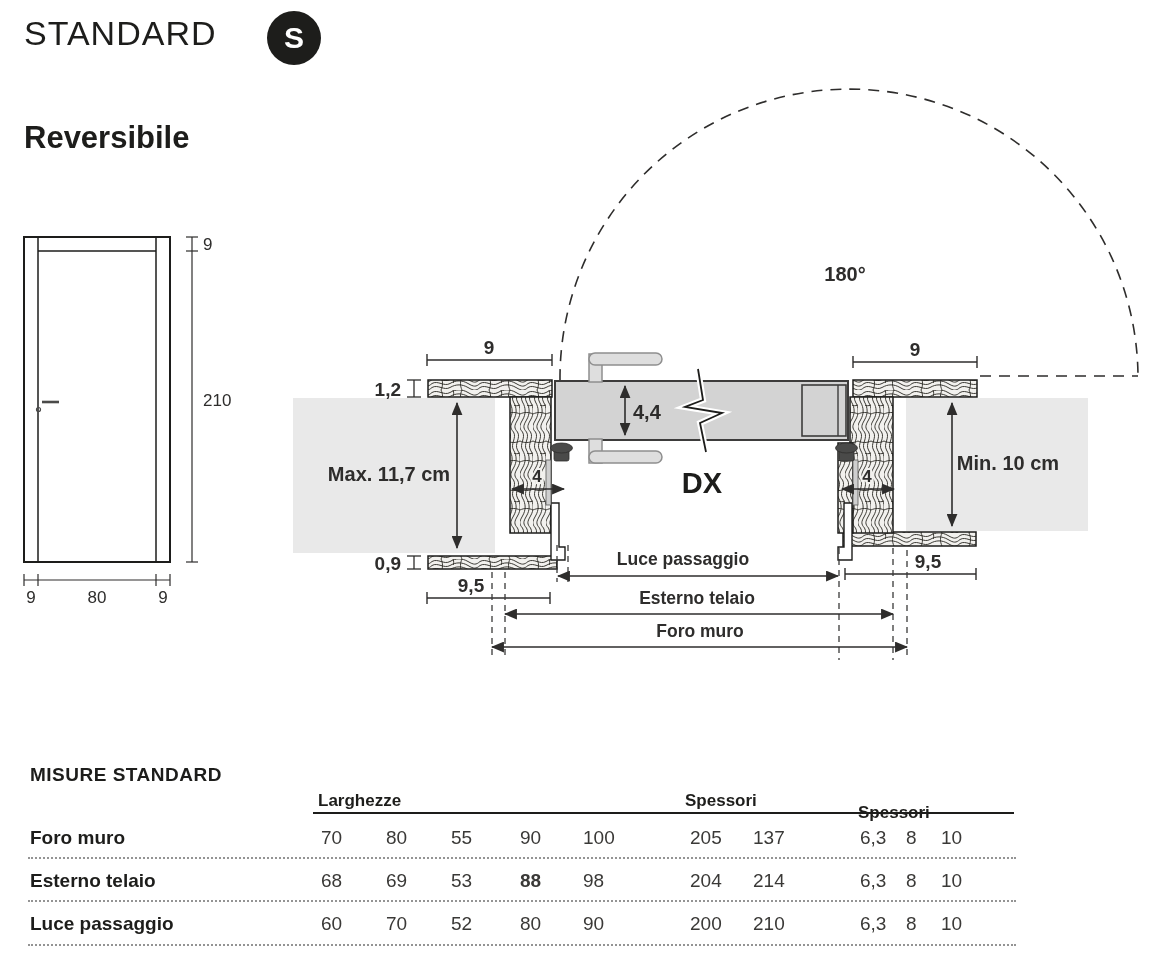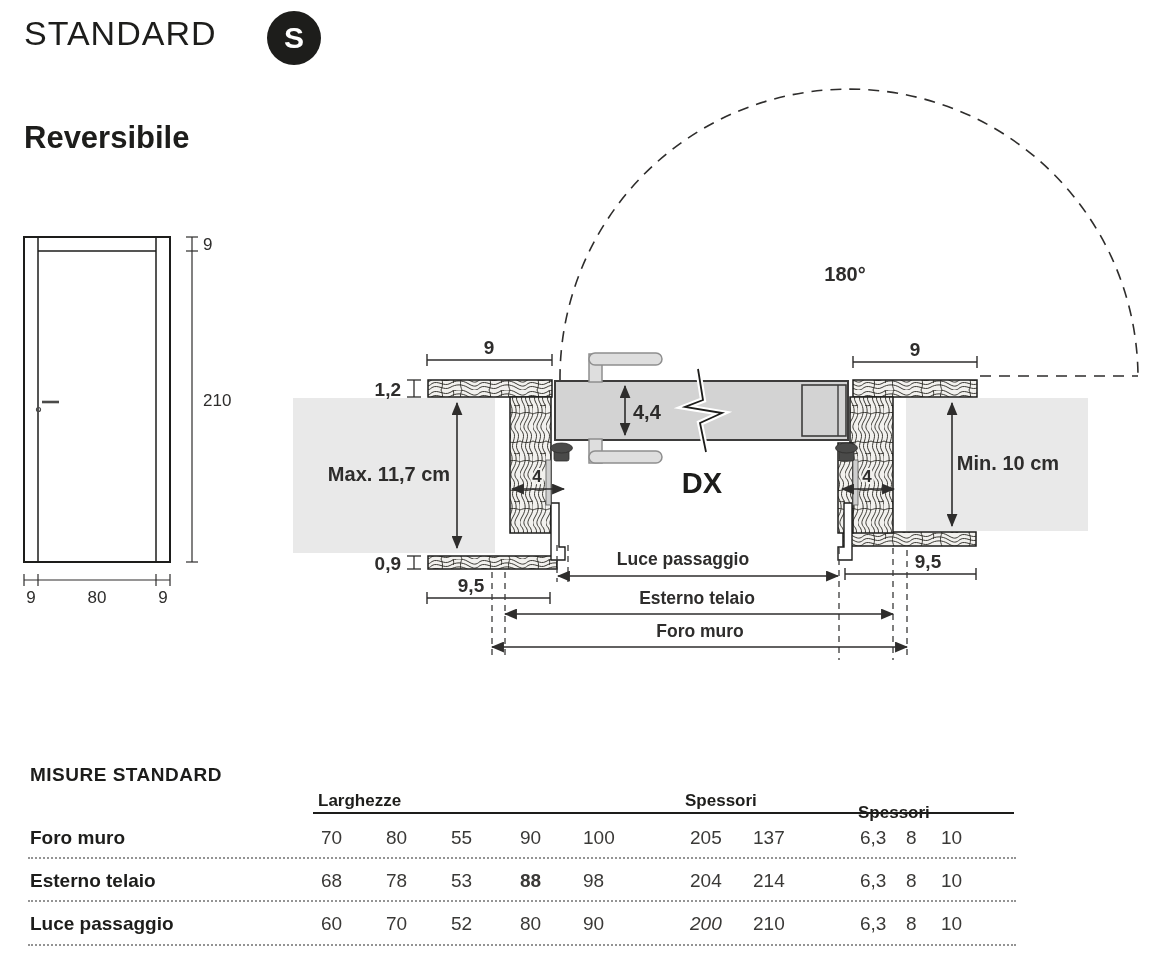--- a/index.html
+++ b/index.html
@@ -220,36 +220,36 @@
   <span class="abs tbl-num" style="left:575px;top:67px;">100</span>
   <span class="abs tbl-num" style="left:682px;top:67px;">205</span>
   <span class="abs tbl-num" style="left:745px;top:67px;">137</span>
   <span class="abs tbl-num" style="left:852px;top:67px;">6,3</span>
   <span class="abs tbl-num" style="left:898px;top:67px;">8</span>
   <span class="abs tbl-num" style="left:933px;top:67px;">10</span>
   <div class="abs tbl-dots" style="top:97px;"></div>
 
   <div class="abs tbl-rowlabel" style="left:22px;top:110px;">Esterno telaio</div>
   <span class="abs tbl-num" style="left:313px;top:110px;">68</span>
-  <span class="abs tbl-num" style="left:378px;top:110px;">78</span>
+  <span class="abs tbl-num" style="left:378px;top:110px;">69</span>
   <span class="abs tbl-num" style="left:443px;top:110px;">53</span>
   <span class="abs tbl-num" style="left:512px;top:110px;font-weight:bold;">88</span>
   <span class="abs tbl-num" style="left:575px;top:110px;">98</span>
   <span class="abs tbl-num" style="left:682px;top:110px;">204</span>
   <span class="abs tbl-num" style="left:745px;top:110px;">214</span>
   <span class="abs tbl-num" style="left:852px;top:110px;">6,3</span>
   <span class="abs tbl-num" style="left:898px;top:110px;">8</span>
   <span class="abs tbl-num" style="left:933px;top:110px;">10</span>
   <div class="abs tbl-dots" style="top:140px;"></div>
 
   <div class="abs tbl-rowlabel" style="left:22px;top:153px;">Luce passaggio</div>
   <span class="abs tbl-num" style="left:313px;top:153px;">60</span>
   <span class="abs tbl-num" style="left:378px;top:153px;">70</span>
   <span class="abs tbl-num" style="left:443px;top:153px;">52</span>
   <span class="abs tbl-num" style="left:512px;top:153px;">80</span>
   <span class="abs tbl-num" style="left:575px;top:153px;">90</span>
-  <span class="abs tbl-num" style="left:682px;top:153px;font-style:italic;">200</span>
+  <span class="abs tbl-num" style="left:682px;top:153px;">200</span>
   <span class="abs tbl-num" style="left:745px;top:153px;">210</span>
   <span class="abs tbl-num" style="left:852px;top:153px;">6,3</span>
   <span class="abs tbl-num" style="left:898px;top:153px;">8</span>
   <span class="abs tbl-num" style="left:933px;top:153px;">10</span>
   <div class="abs tbl-dots" style="top:184px;"></div>
 </div>
 
 </body></html>

